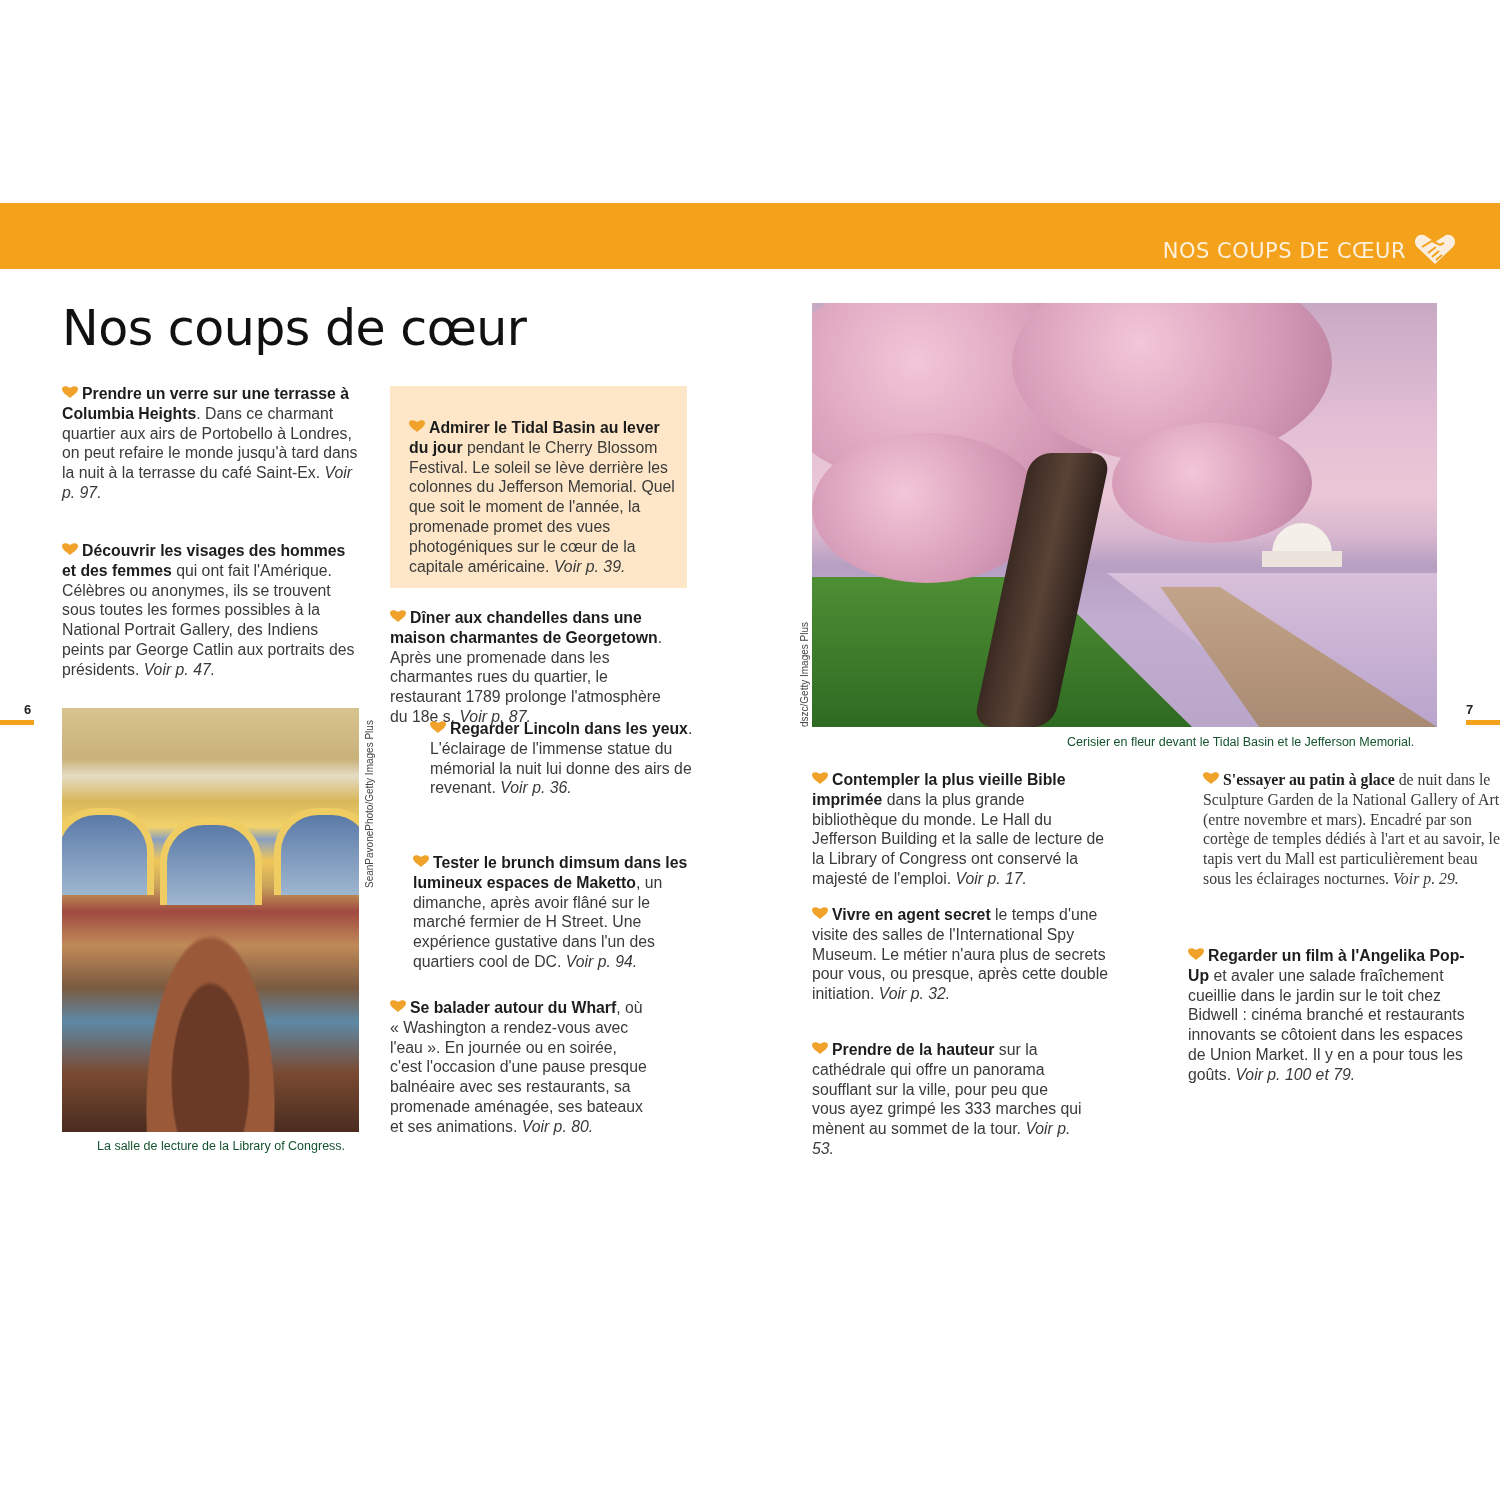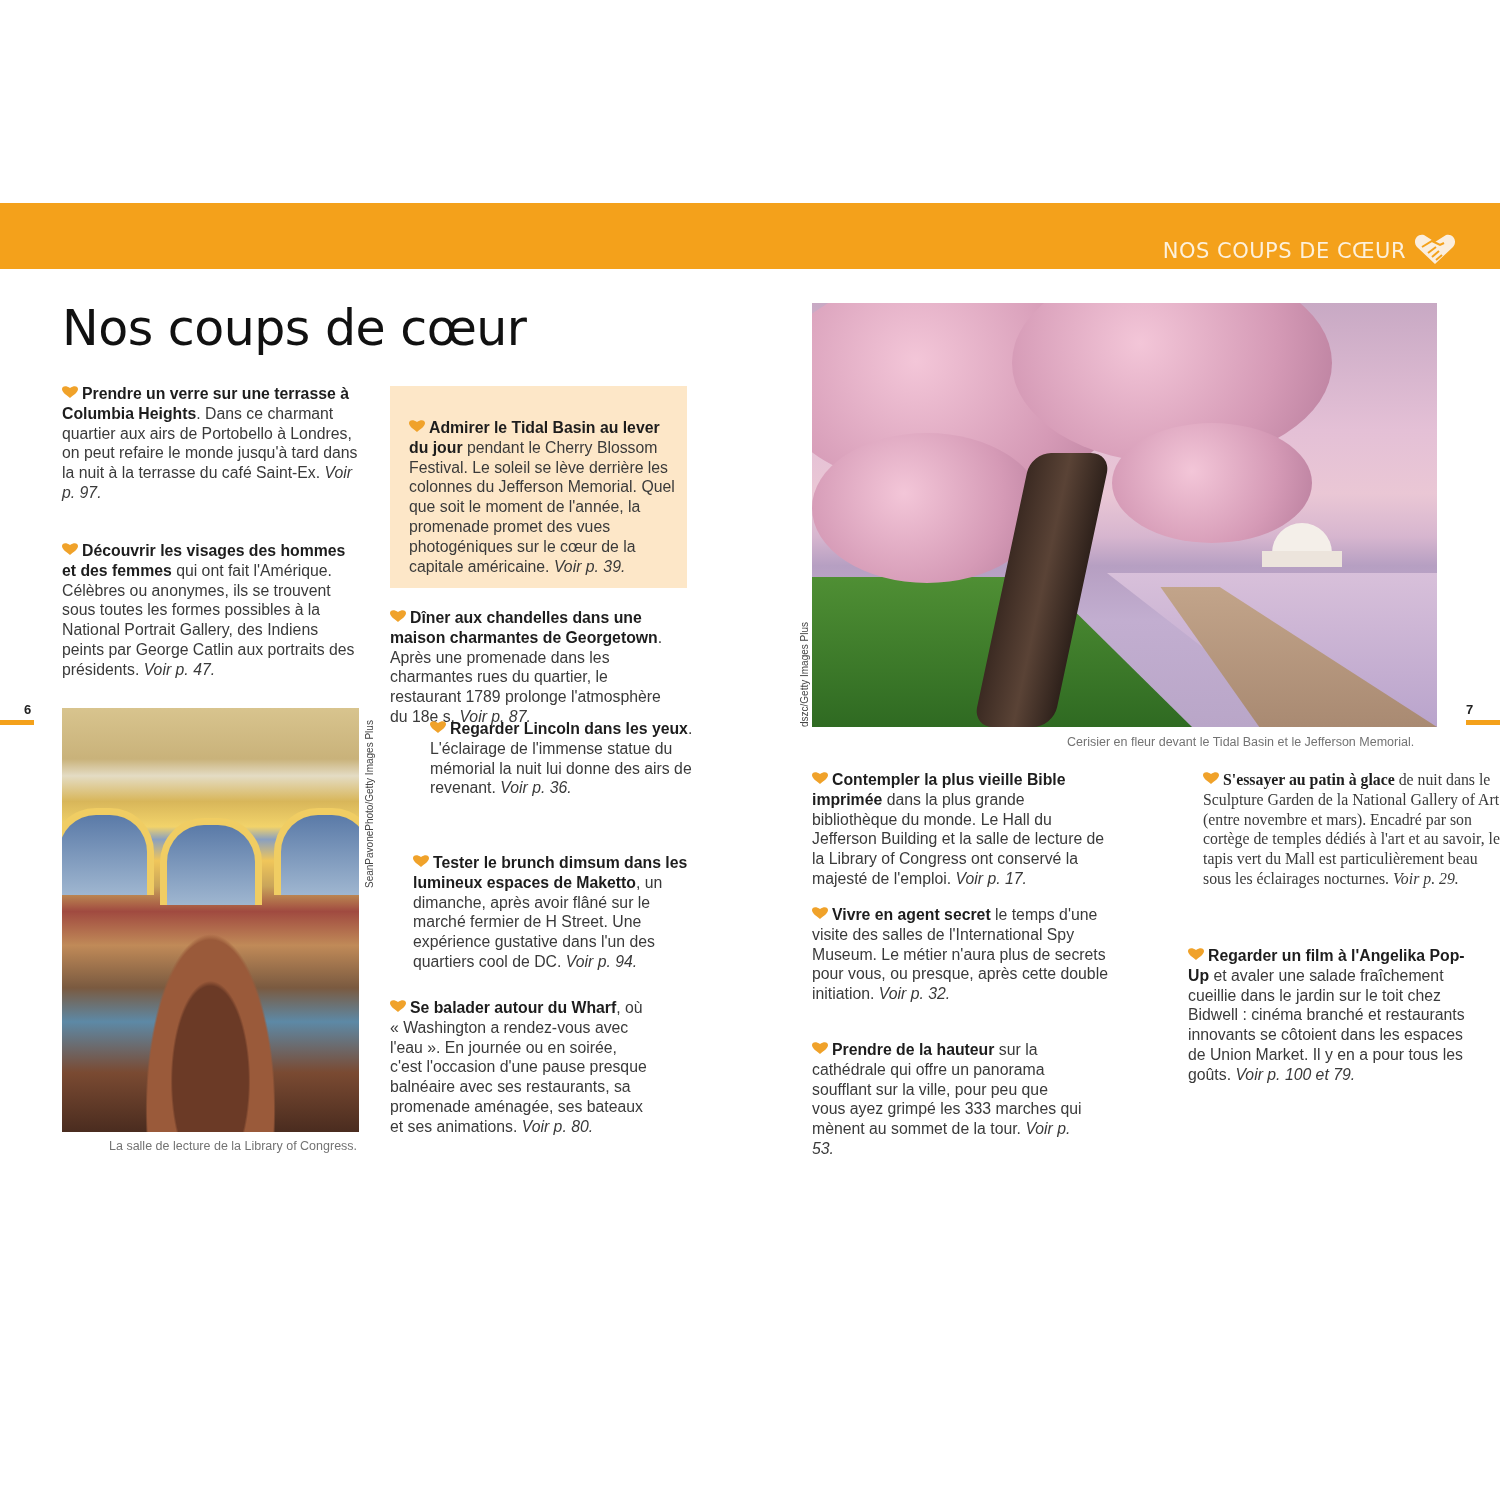--- a/index.html
+++ b/index.html
@@ -83,21 +83,21 @@
   .memorial {
     position:absolute; left:450px; top:220px; width:80px; height:44px;
   }
   .memorial .dome { position:absolute; left:10px; top:0; width:60px; height:30px; border-radius:30px 30px 0 0; background:#f4efe9; }
   .memorial .base { position:absolute; left:0; top:28px; width:80px; height:16px; background:#ece4dc; }
 
   .credit {
     position:absolute; font-size:10px; color:#444; white-space:nowrap;
     transform-origin:left top; transform:rotate(-90deg);
   }
-  .caption { position:absolute; font-size:12.5px; color:#737373; white-space:nowrap; }
+  .caption { position:absolute; font-size:12.5px; color:#14532d; white-space:nowrap; }
 
   .folio { position:absolute; font-weight:bold; font-size:13px; color:#222; }
   .folio-bar { position:absolute; height:5px; width:34px; background:var(--accent); }
 </style>
 </head>
 <body>
 
 <div class="band">
   <span class="band-title">NOS COUPS DE CŒUR</span>
   <svg class="band-icon" viewBox="0 0 42 32">
@@ -122,21 +122,21 @@
 
 <div class="folio" style="left:24px; top:702px;">6</div>
 <div class="folio-bar" style="left:0; top:720px;"></div>
 
 <div class="photo photo-library">
   <div class="arch" style="left:-10px; top:100px;"></div>
   <div class="arch" style="left:98px; top:110px;"></div>
   <div class="arch" style="left:212px; top:100px;"></div>
 </div>
 <div class="credit" style="left:364px; top:888px;">SeanPavonePhoto/Getty Images Plus</div>
-<div class="caption" style="left:109px; top:1139px;">La salle de lecture de la Library of Congress.</div>
+<div class="caption" style="left:97px; top:1139px;">La salle de lecture de la Library of Congress.</div>
 
 <div class="highlight-box"></div>
 <div class="entry" style="left:409px; top:398px; width:268px;margin-top:20px;">
   <svg class="heart" viewBox="0 0 16 12">
       <path d="M8 12 C3 8 0 6 0 3 C0 0 4 -1 8 2 C12 -1 16 0 16 3 C16 6 13 8 8 12Z" fill="#f0a22a"></path>
     </svg><span class="lead">Admirer le Tidal Basin au lever du jour</span><span> pendant le Cherry Blossom Festival. Le soleil se lève derrière les colonnes du Jefferson Memorial. Quel que soit le moment de l'année, la promenade promet des vues photogéniques sur le cœur de la capitale américaine. </span><span class="ref">Voir p. 39.</span>
 </div>
 
 <div class="entry" style="left:390px; top:608px; width:290px;">
   <svg class="heart" viewBox="0 0 16 12">

